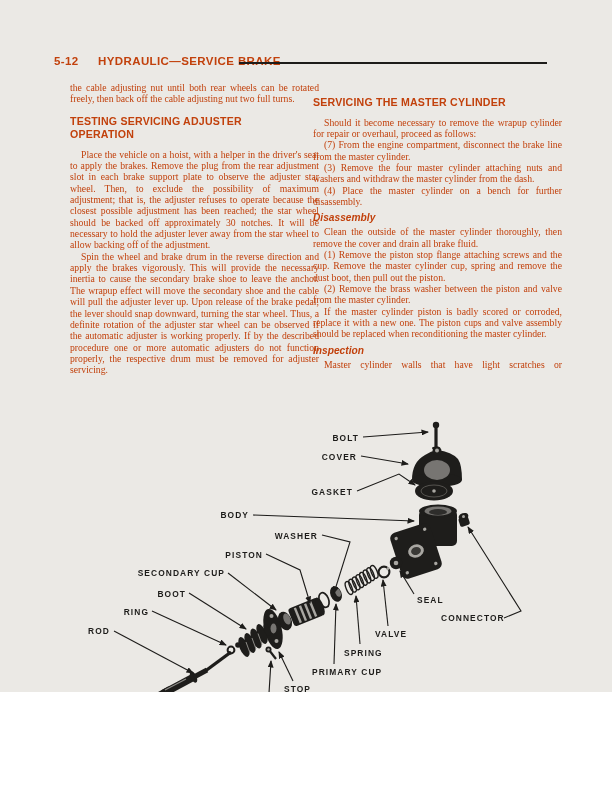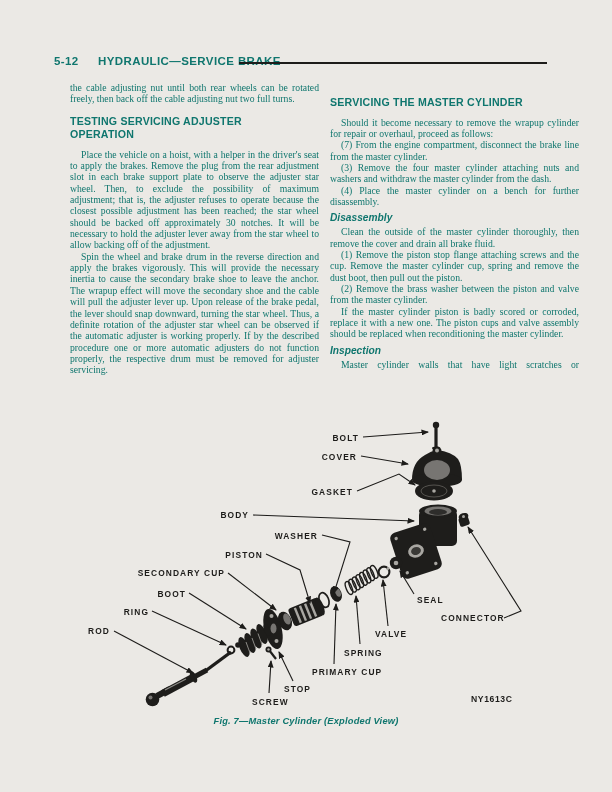--- a/index.html
+++ b/index.html
@@ -1,35 +1,35 @@
 <!DOCTYPE html>
 <html><head>
 <meta charset="utf-8">
 <style>
   html,body{margin:0;padding:0;}
   .page{
-    position:relative; width:612px; height:792px;
+    position:relative; width:612px; height:692px;
     background:#ebe9e5;
     font-family:"Liberation Serif","DejaVu Serif",serif;
-    color:#0f766e; overflow:hidden;
+    color:#c2410c; overflow:hidden;
   }
   .hdr-num,.hdr-title{
     position:absolute; top:55px;
     font-family:"Liberation Sans","DejaVu Sans",sans-serif;
     font-weight:bold; font-size:11.5px; letter-spacing:.4px; white-space:nowrap;
   }
   .hdr-num{left:54px;}
   .hdr-title{left:98px;}
   .hdr-rule{position:absolute; left:239px; top:62px; width:308px; height:2px; background:#1d1c1a;}
   .col{
     position:absolute; width:249px;
     font-size:9.7px; line-height:11.35px; text-align:justify;
   }
   .col-left{left:54px; top:82px;margin-left:16px;}
-  .col-right{left:330px; top:96px;}
+  .col-right{left:313px; top:96px;}
   .col p{margin:0 0 0 0; text-indent:11px;}
   .col p.noindent{text-indent:0;}
   .col p.fulljust{text-align-last:justify;}
   .sec-heading{
     font-family:"Liberation Sans","DejaVu Sans",sans-serif;
     font-weight:bold; font-size:10.6px; line-height:13.5px; letter-spacing:.2px;
     text-align:left; margin:10px 0 7px 0; max-width:212px;
   }
   .sec-heading.first{margin-top:0; max-width:249px;}
   .sub-heading{

